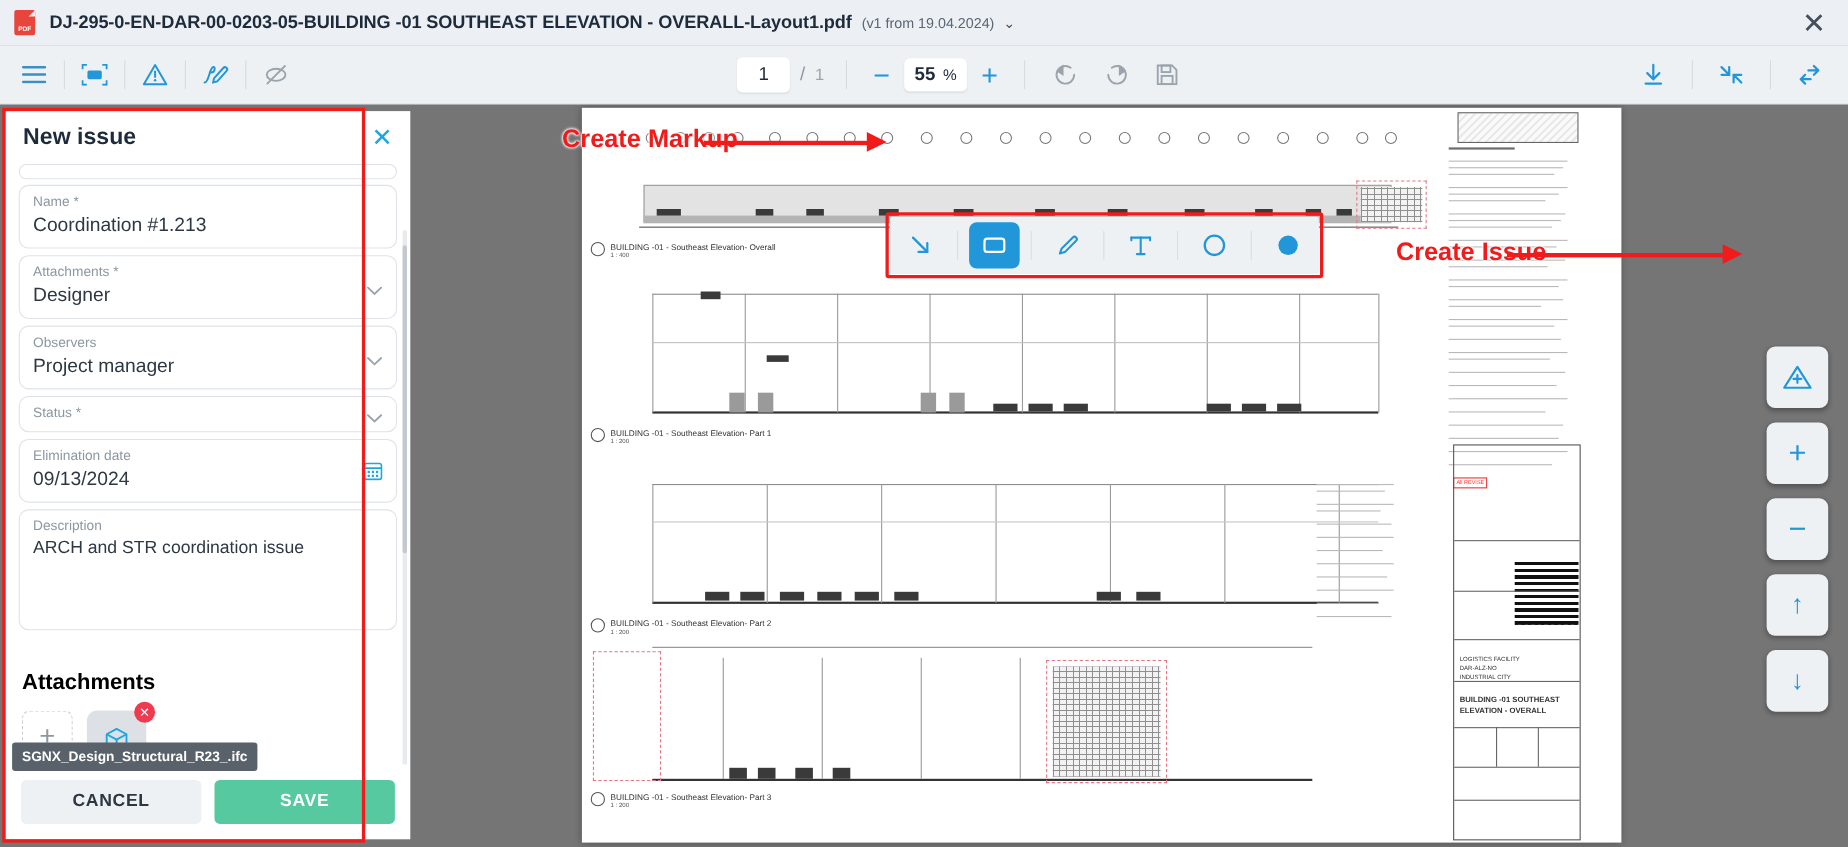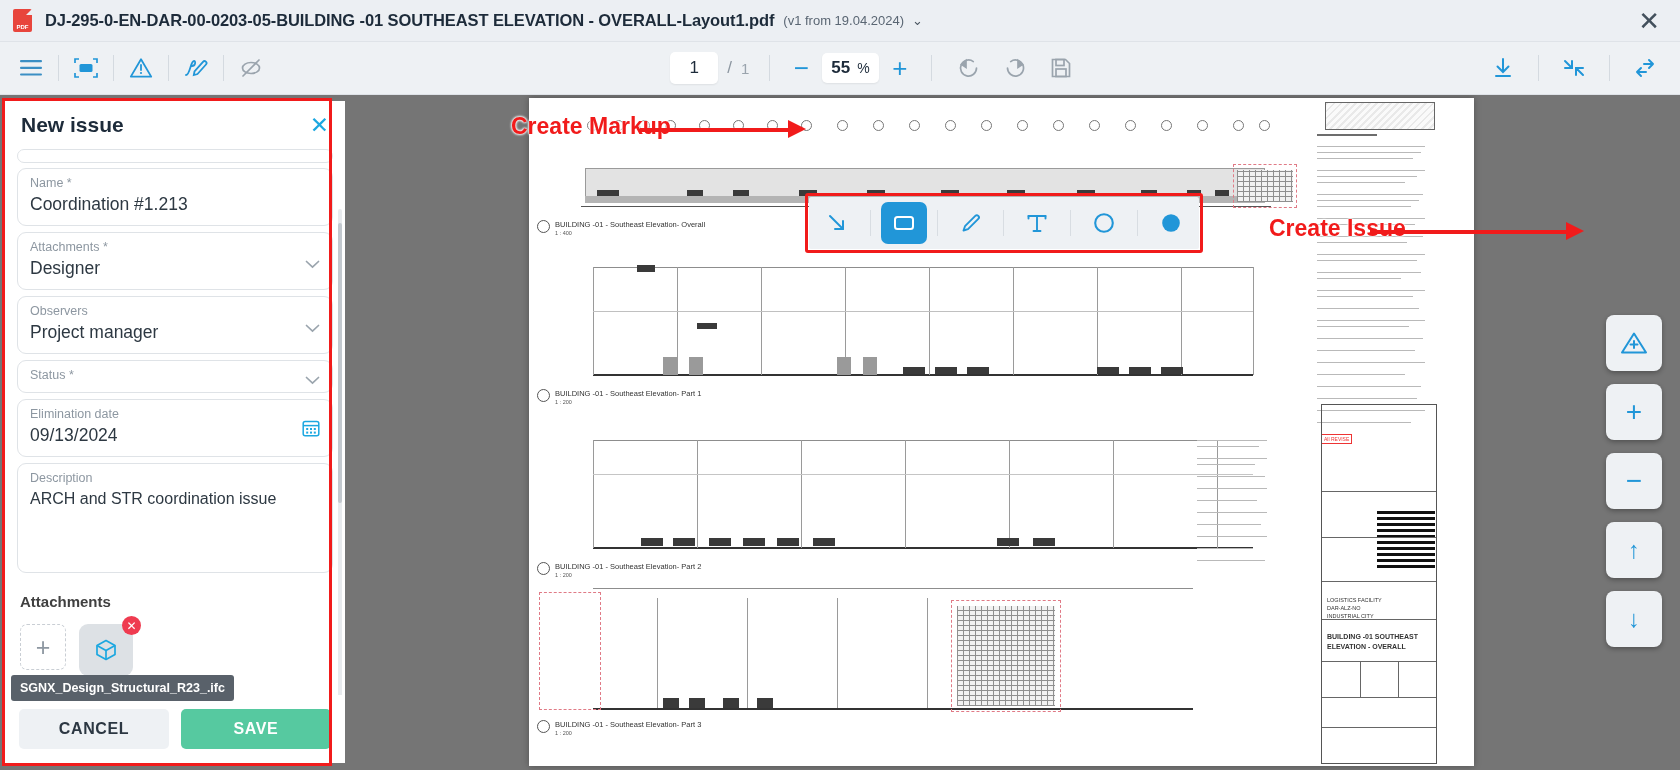--- a/index.html
+++ b/index.html
@@ -203,21 +203,21 @@
     color: #2196d8; cursor: pointer; box-shadow: 0 2px 5px rgba(0,0,0,.3);
     font-size: 28px; font-weight: 300; line-height: 1; user-select: none;
   }
 
   
   .issue-panel-outline {
     position: absolute; left: 2px; top: 98px; width: 330px; height: 668px;
     border: 3px solid #f11b1b; z-index: 60; pointer-events: none;
   }
   .issue-panel {
-    position: absolute; left: 5px; top: 101px; width: 340px; height: 662px;
+    position: absolute; left: 5px; top: 101px; width: 368px; height: 662px;
     background: #fff; z-index: 59; display: flex; flex-direction: column;
     overflow: hidden;
   }
   .panel-head {
     height: 48px; display: flex; align-items: center; padding: 0 16px;
     justify-content: space-between; flex: none;
   }
   .panel-title { font-size: 21px; color: #1d2b3a; font-weight: 700; }
   .panel-close {
     font-size: 23px; color: #1ca7e0; cursor: pointer; line-height: 1;
@@ -252,21 +252,21 @@
     display: inline-block; width: 6px; height: 19px; border-radius: 3px;
     background: #f2c94c; margin-right: 11px; flex: none;
   }
   .cal-icon {
     position: absolute; right: 12px; top: 50%; transform: translateY(-9px);
     width: 18px; height: 18px; color: #1ca7e0;
   }
   .field.desc { height: 110px; }
   .desc-val { font-size: 16px; color: #2d3842; line-height: 24px; }
   .attach-title {
-    font-size: 15px; color: #404040; font-weight: 700; margin: 20px 0 14px 3px;
+    font-size: 20px; color: #000000; font-weight: 700; margin: 36px 0 14px 3px;
   }
   .attach-row { display: flex; gap: 13px; align-items: flex-start; padding-left: 3px; }
   .attach-add {
     width: 46px; height: 46px; border: 1.5px dashed #c9ced4; border-radius: 7px;
     display: flex; align-items: center; justify-content: center;
     color: #8d97a1; font-size: 25px; font-weight: 300; cursor: pointer;
   }
   .attach-chip {
     width: 54px; height: 52px; background: #dde1e5; border-radius: 9px;
     display: flex; align-items: center; justify-content: center;

